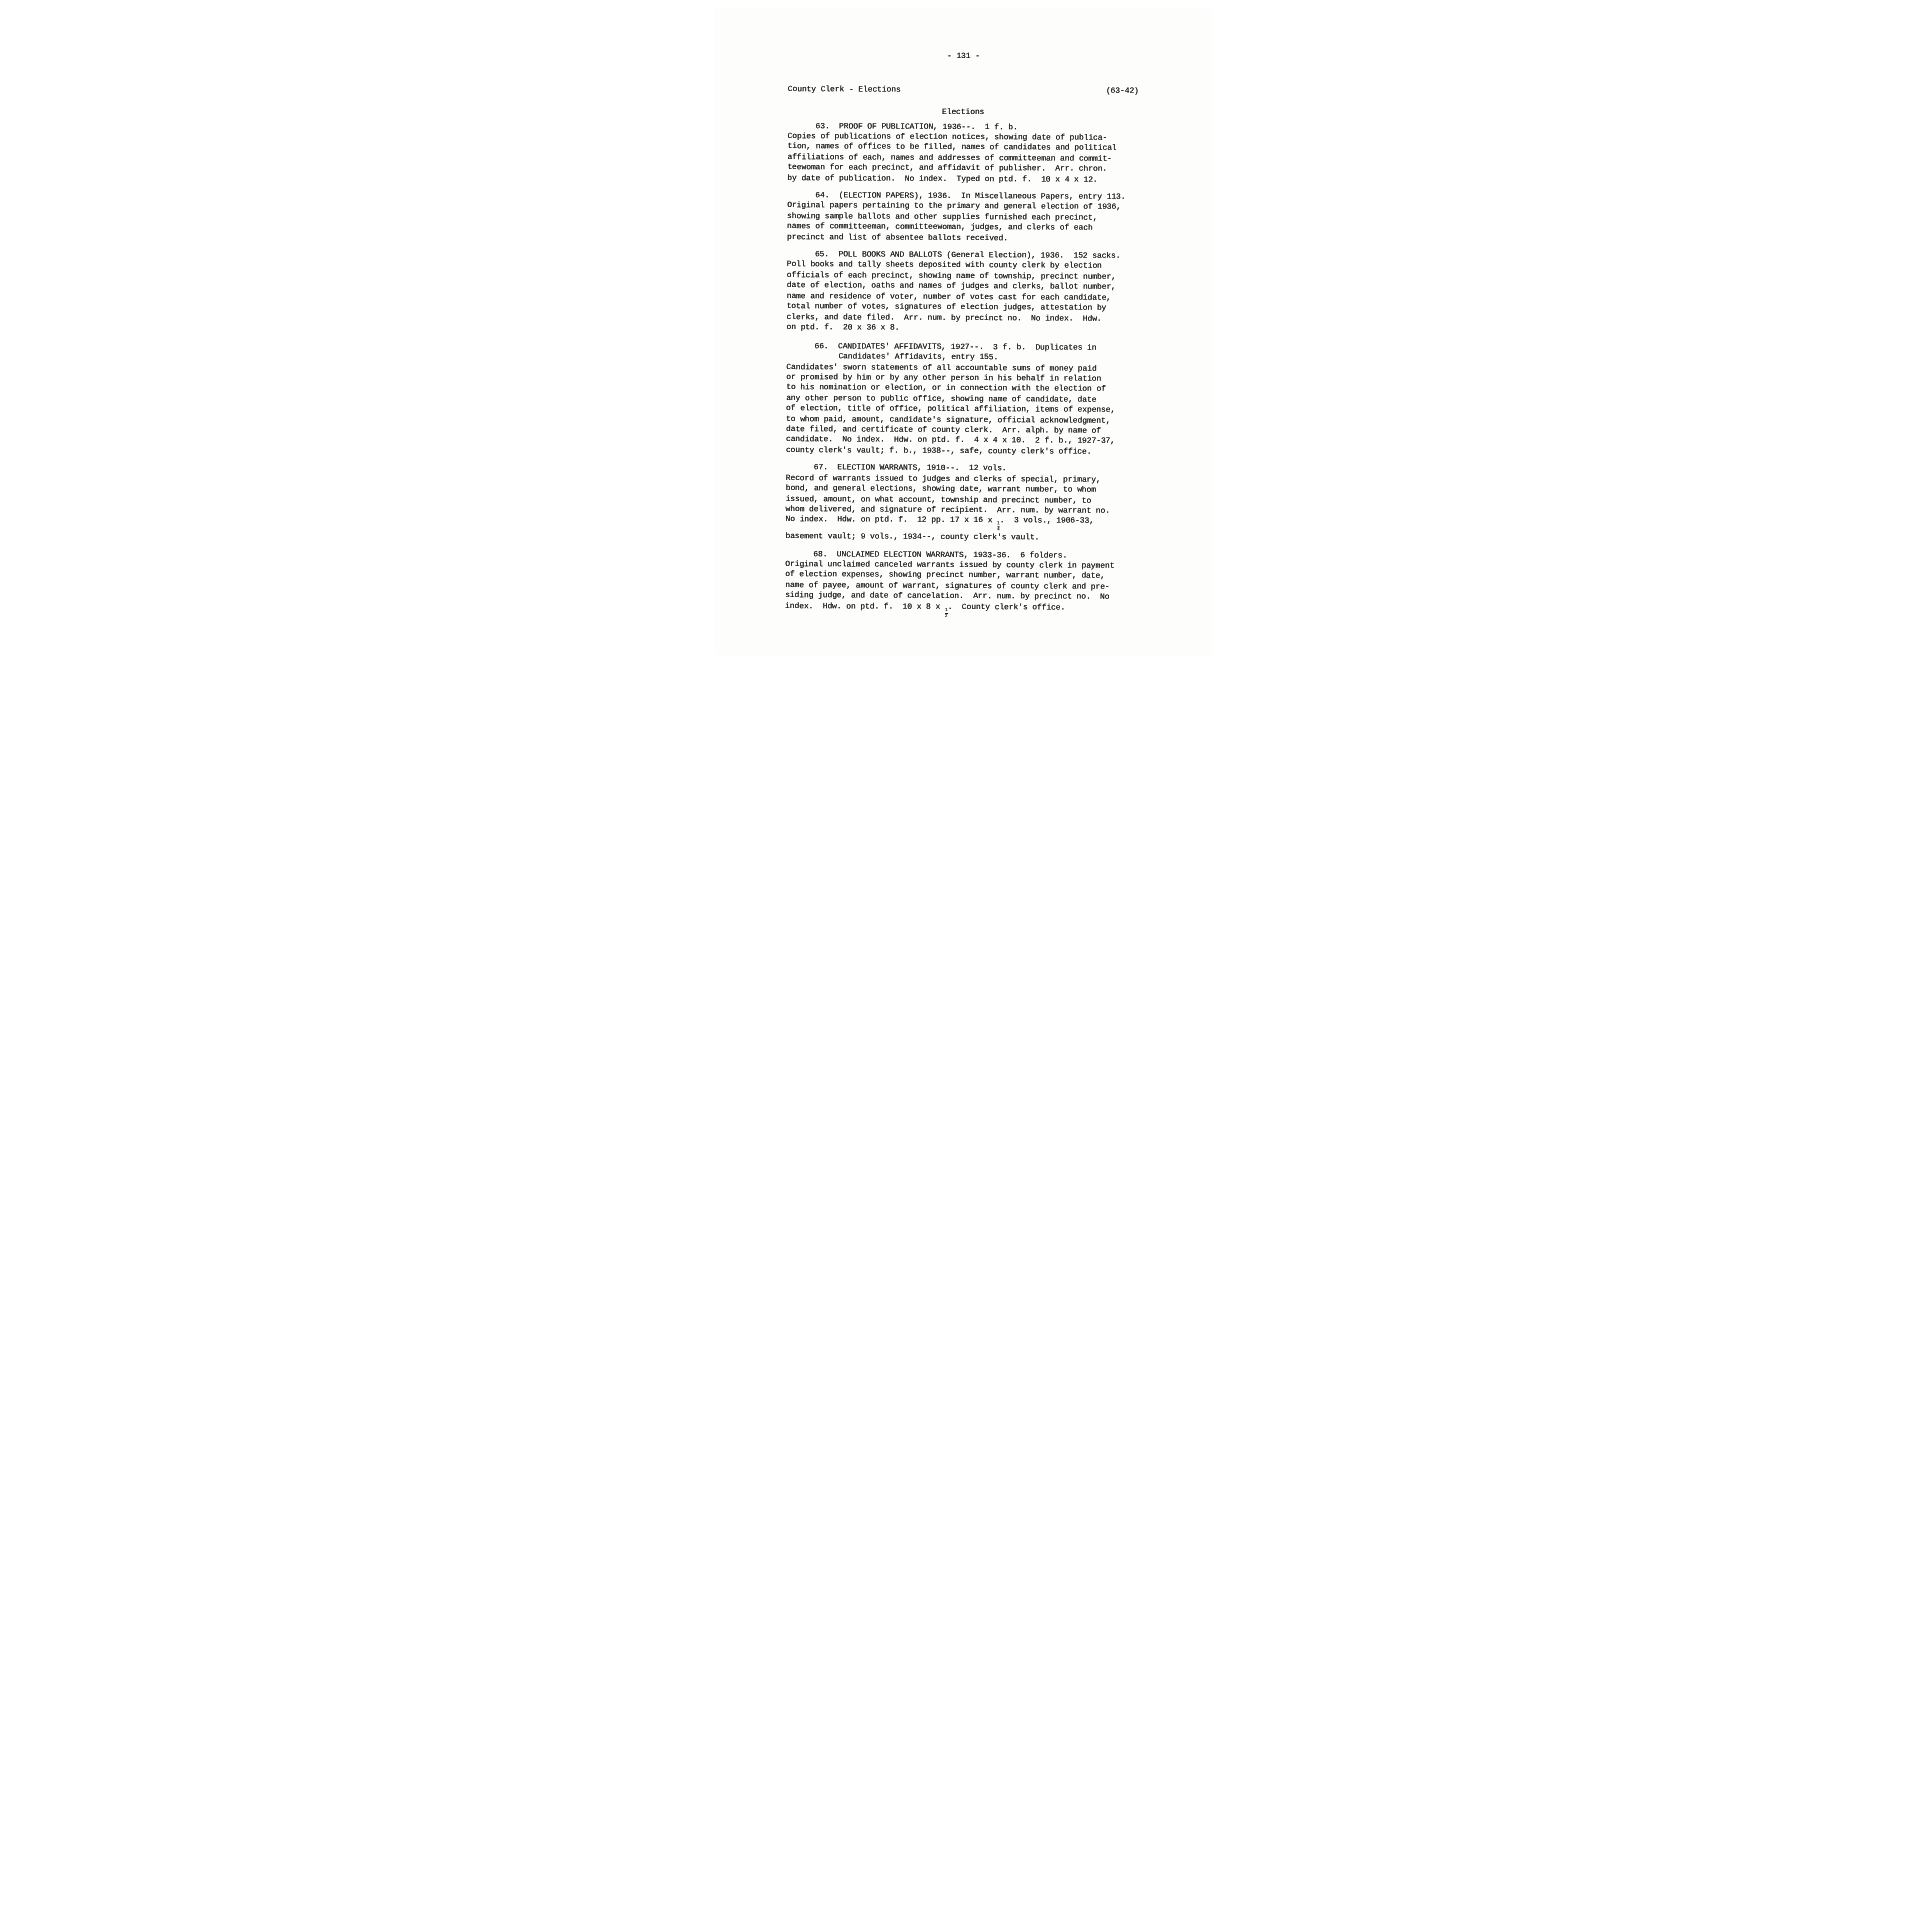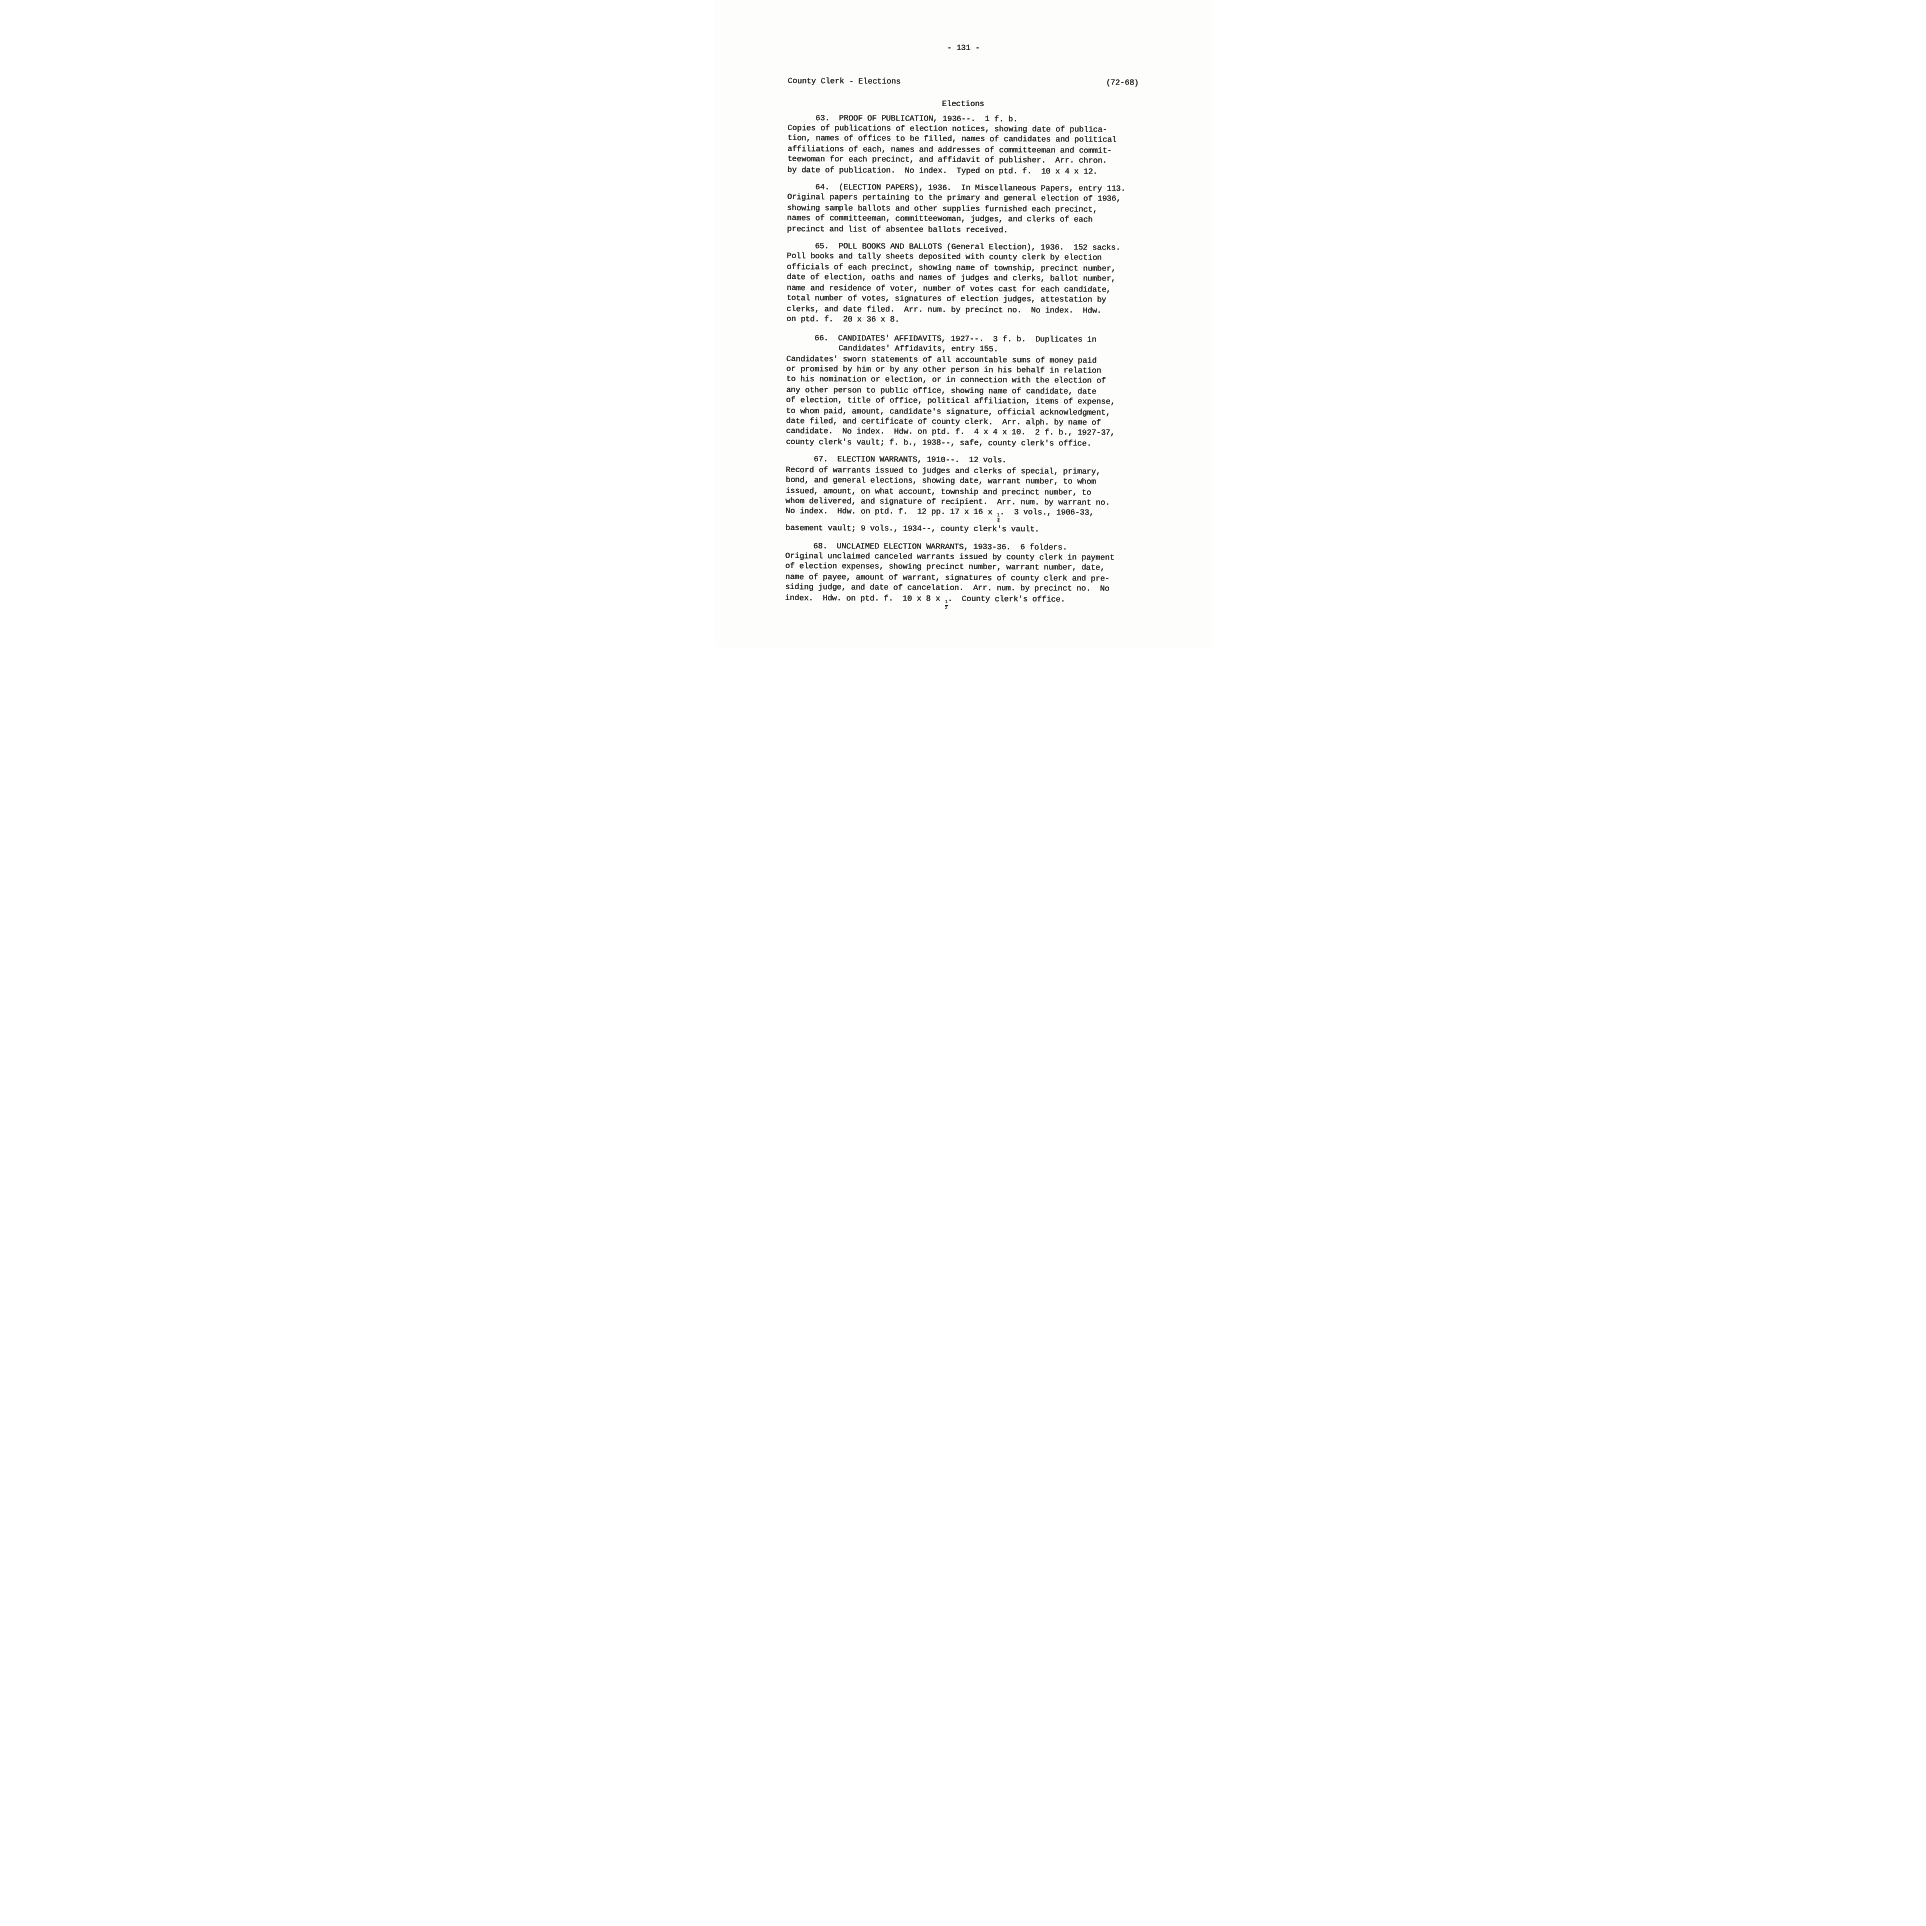--- a/index.html
+++ b/index.html
@@ -4,21 +4,21 @@
 <style>
   html, body {
     margin: 0;
     padding: 0;
     background: #ffffff;
   }
   .sheet {
     position: relative;
     width: 497px;
     height: 647px;
-    margin: 0 auto;
+    margin: 8px auto;
     background: #fdfdfb;
     overflow: hidden;
     font-family: "Liberation Mono", "DejaVu Sans Mono", monospace;
     color: #151515;
   }
   .content {
     position: absolute;
     left: 73px;
     top: 43px;
     width: 351px;
@@ -54,21 +54,21 @@
 </head>
 <body>
 
 <div class="sheet">
   <div class="content">
 
     <div class="line center">- 131 -</div>
 
     <div class="hdr-row">
       <div class="line">County Clerk - Elections</div>
-      <div class="line">(72-68)</div>
+      <div class="line">(63-42)</div>
     </div>
 
     <div class="line center section-title">Elections</div>
 
     <div class="entry" style="margin-top:4.6px;">
       <div class="line entry-heading">63.  PROOF OF PUBLICATION, 1936--.  1 f. b.</div>
       <div class="line">Copies of publications of election notices, showing date of publica-</div>
       <div class="line">tion, names of offices to be filled, names of candidates and political</div>
       <div class="line">affiliations of each, names and addresses of committeeman and commit-</div>
       <div class="line">teewoman for each precinct, and affidavit of publisher.  Arr. chron.</div>

